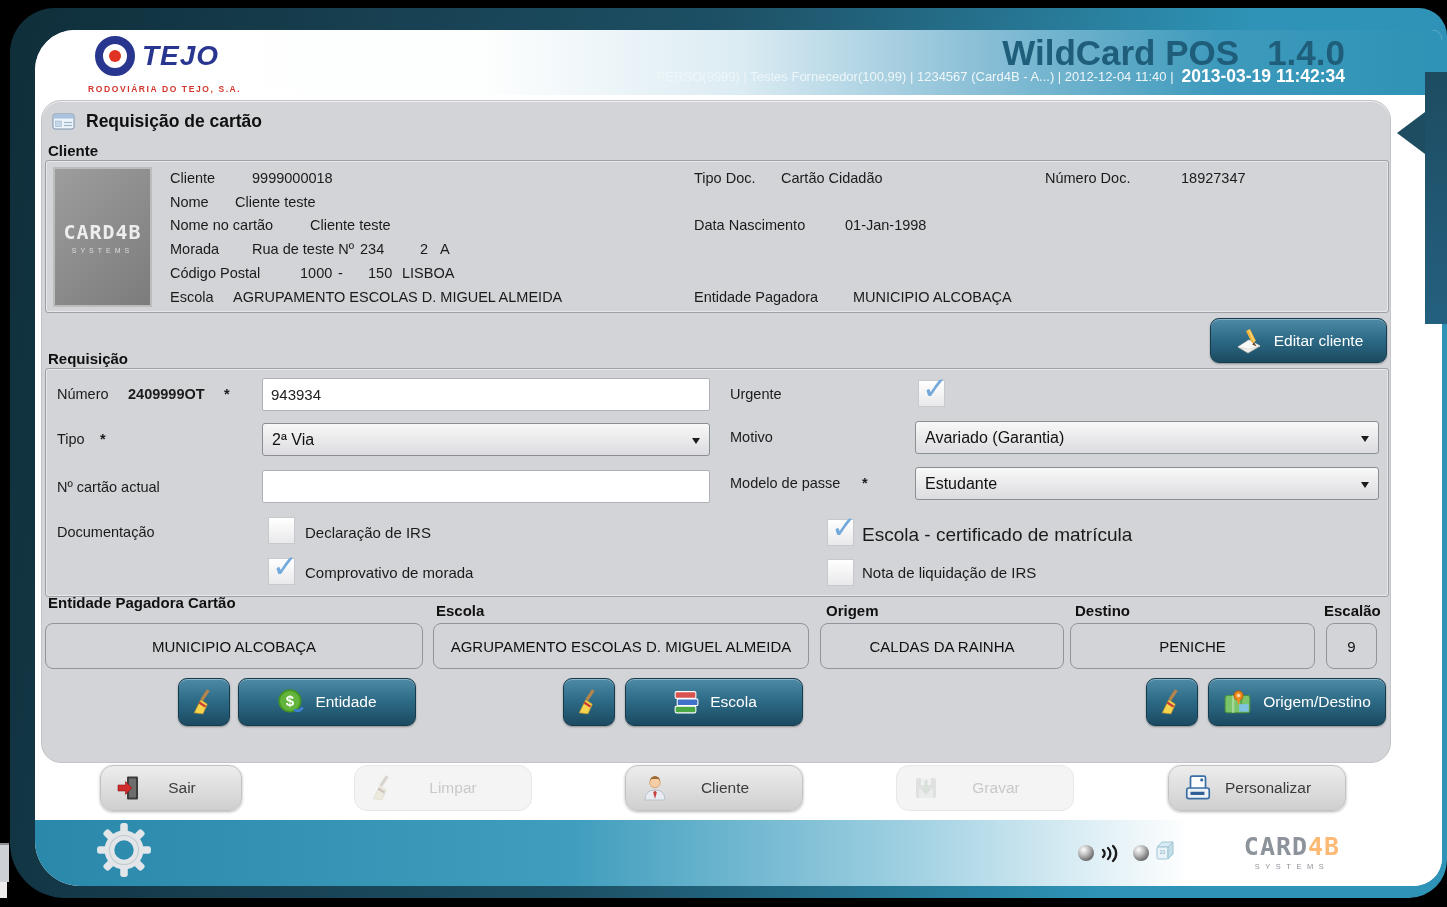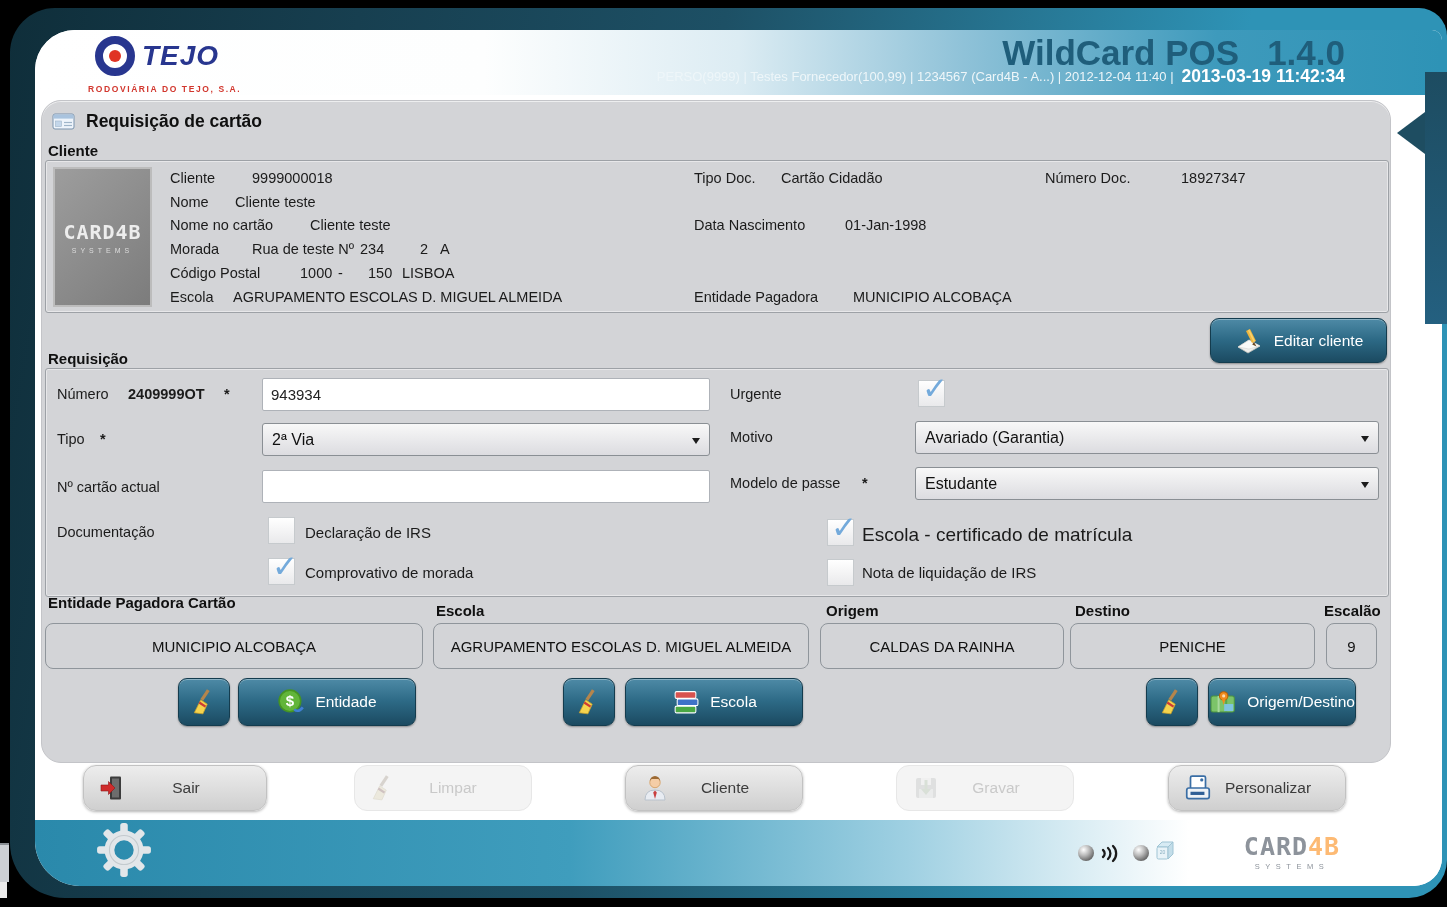--- a/index.html
+++ b/index.html
@@ -261,34 +261,34 @@
     <span>Escola</span>
   </div>
 
   <div class="abs tealbtn" style="left:1146px;top:678px;width:52px;height:48px;">
     <svg width="28" height="28" viewBox="0 0 26 26">
       <line x1="17" y1="2" x2="11" y2="11" stroke="#b5854c" stroke-width="3"></line>
       <polygon points="4,23 10,11 16,15 12,24" fill="#f5d44e" stroke="#cda32a" stroke-width=".7"></polygon>
       <polygon points="9.2,12.6 15,16.4 13.8,18.2 8,14.4" fill="#cc3b35"></polygon>
     </svg>
   </div>
-  <div class="abs tealbtn" style="left:1208px;top:678px;width:148px;height:48px;">
+  <div class="abs tealbtn" style="left:1208px;top:678px;width:178px;height:48px;">
     <svg width="30" height="28" viewBox="0 0 28 26">
       <rect x="2" y="7" width="23" height="16" rx="2" fill="#7cc469" stroke="#4c9440"></rect>
       <line x1="9.5" y1="7" x2="9.5" y2="23" stroke="#a8d99c" stroke-width="2"></line>
       <line x1="17" y1="7" x2="17" y2="23" stroke="#5aa64e" stroke-width="2"></line>
       <rect x="15" y="15" width="9" height="7" fill="#7fc4e0"></rect>
       <circle cx="14.5" cy="7" r="4.2" fill="#f08b1d" stroke="#b55f07"></circle>
       <polygon points="12.5,9.5 14.5,16 16.5,9.5" fill="#f08b1d"></polygon>
       <circle cx="14.5" cy="7" r="1.6" fill="#fbd9ad"></circle>
     </svg>
     <span>Origem/Destino</span>
   </div>
 
-  <div class="abs graybtn" style="left:83px;top:765px;width:184px;height:46px;">
+  <div class="abs graybtn" style="left:100px;top:765px;width:142px;height:46px;">
     <span class="ic">
       <svg width="30" height="28" viewBox="0 0 28 28">
         <rect x="11" y="2.5" width="11" height="23" rx="1" fill="#3c3c3c"></rect>
         <rect x="13" y="4.5" width="7" height="19" fill="#6d6d6d"></rect>
         <polygon points="2,11 9.5,11 9.5,7.5 16,14 9.5,20.5 9.5,17 2,17" fill="#cf2b2b" stroke="#8e1616" stroke-width=".6"></polygon>
       </svg>
     </span>
     <span class="tx">Sair</span>
   </div>
 

